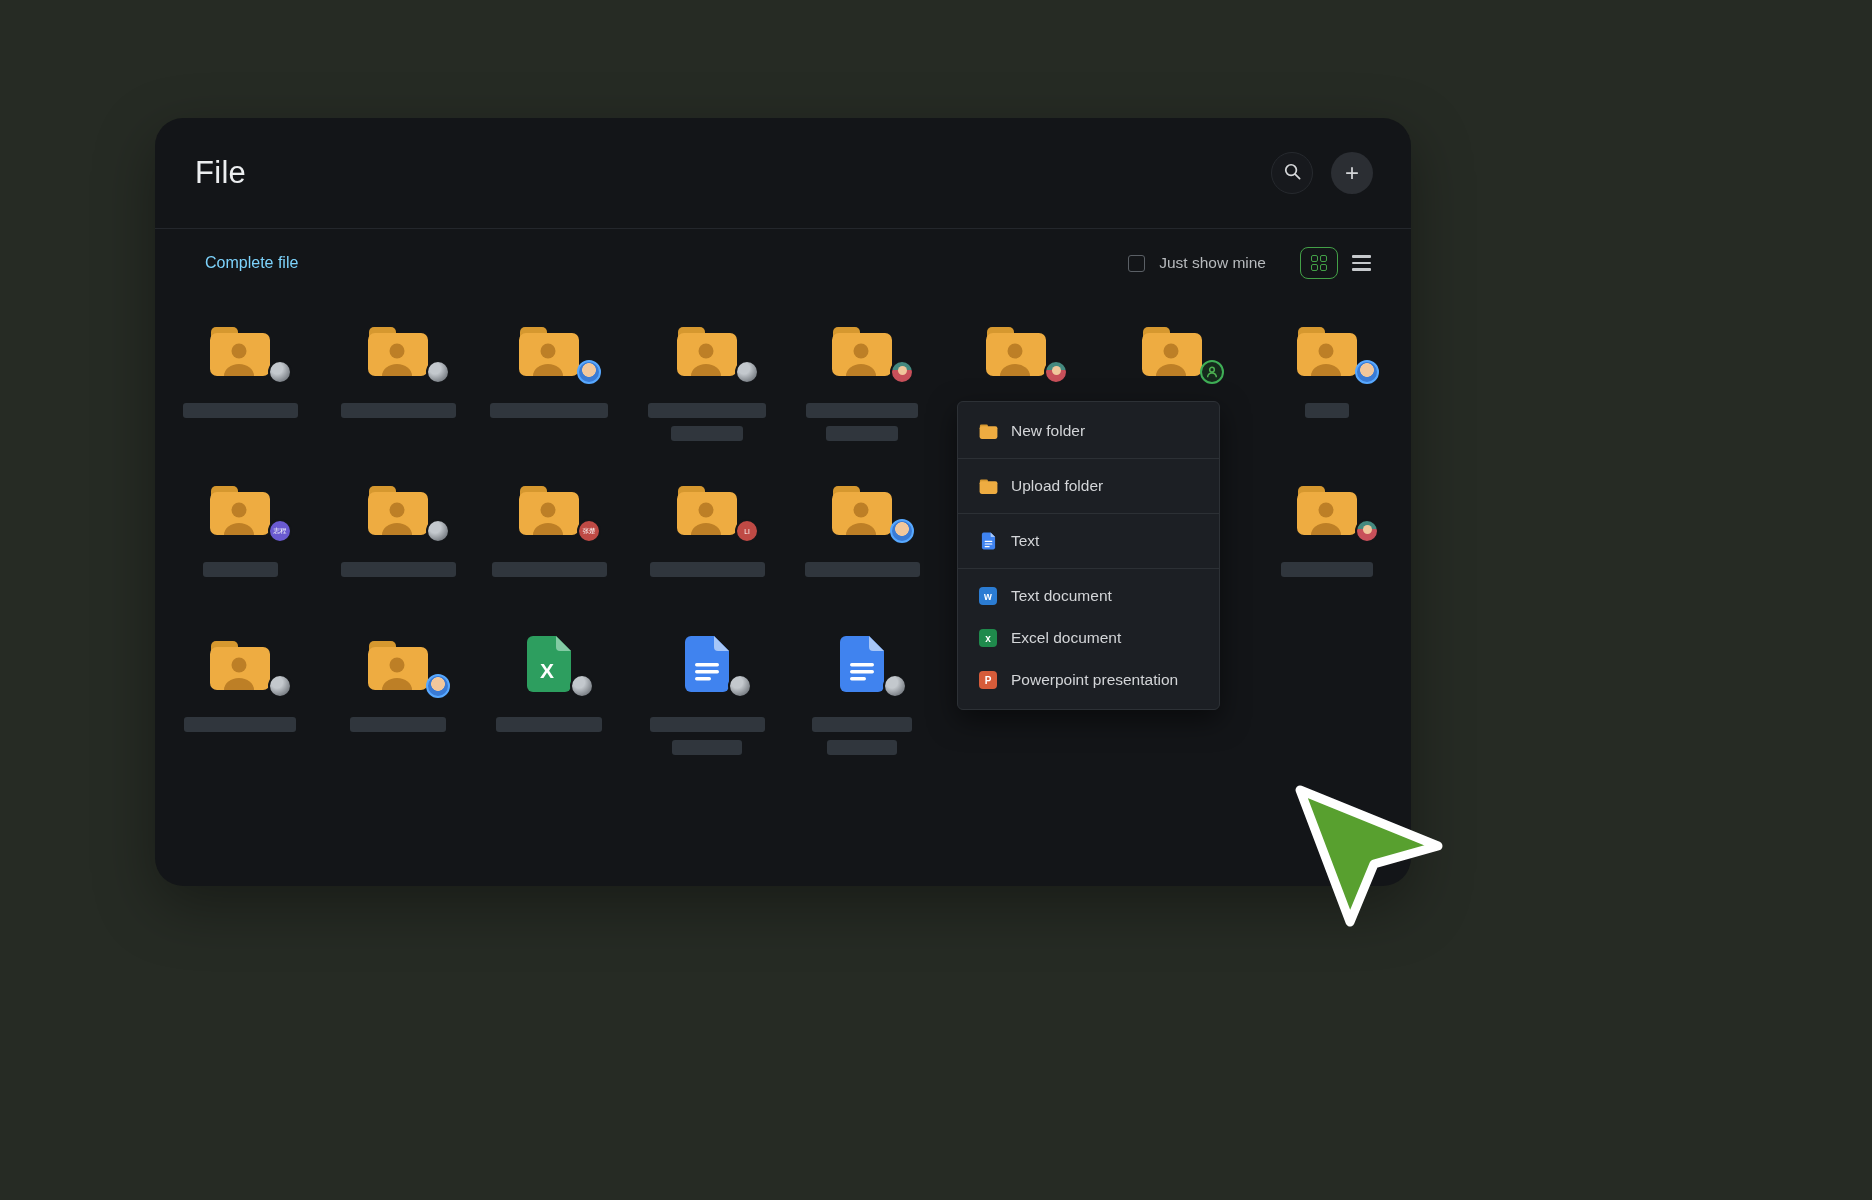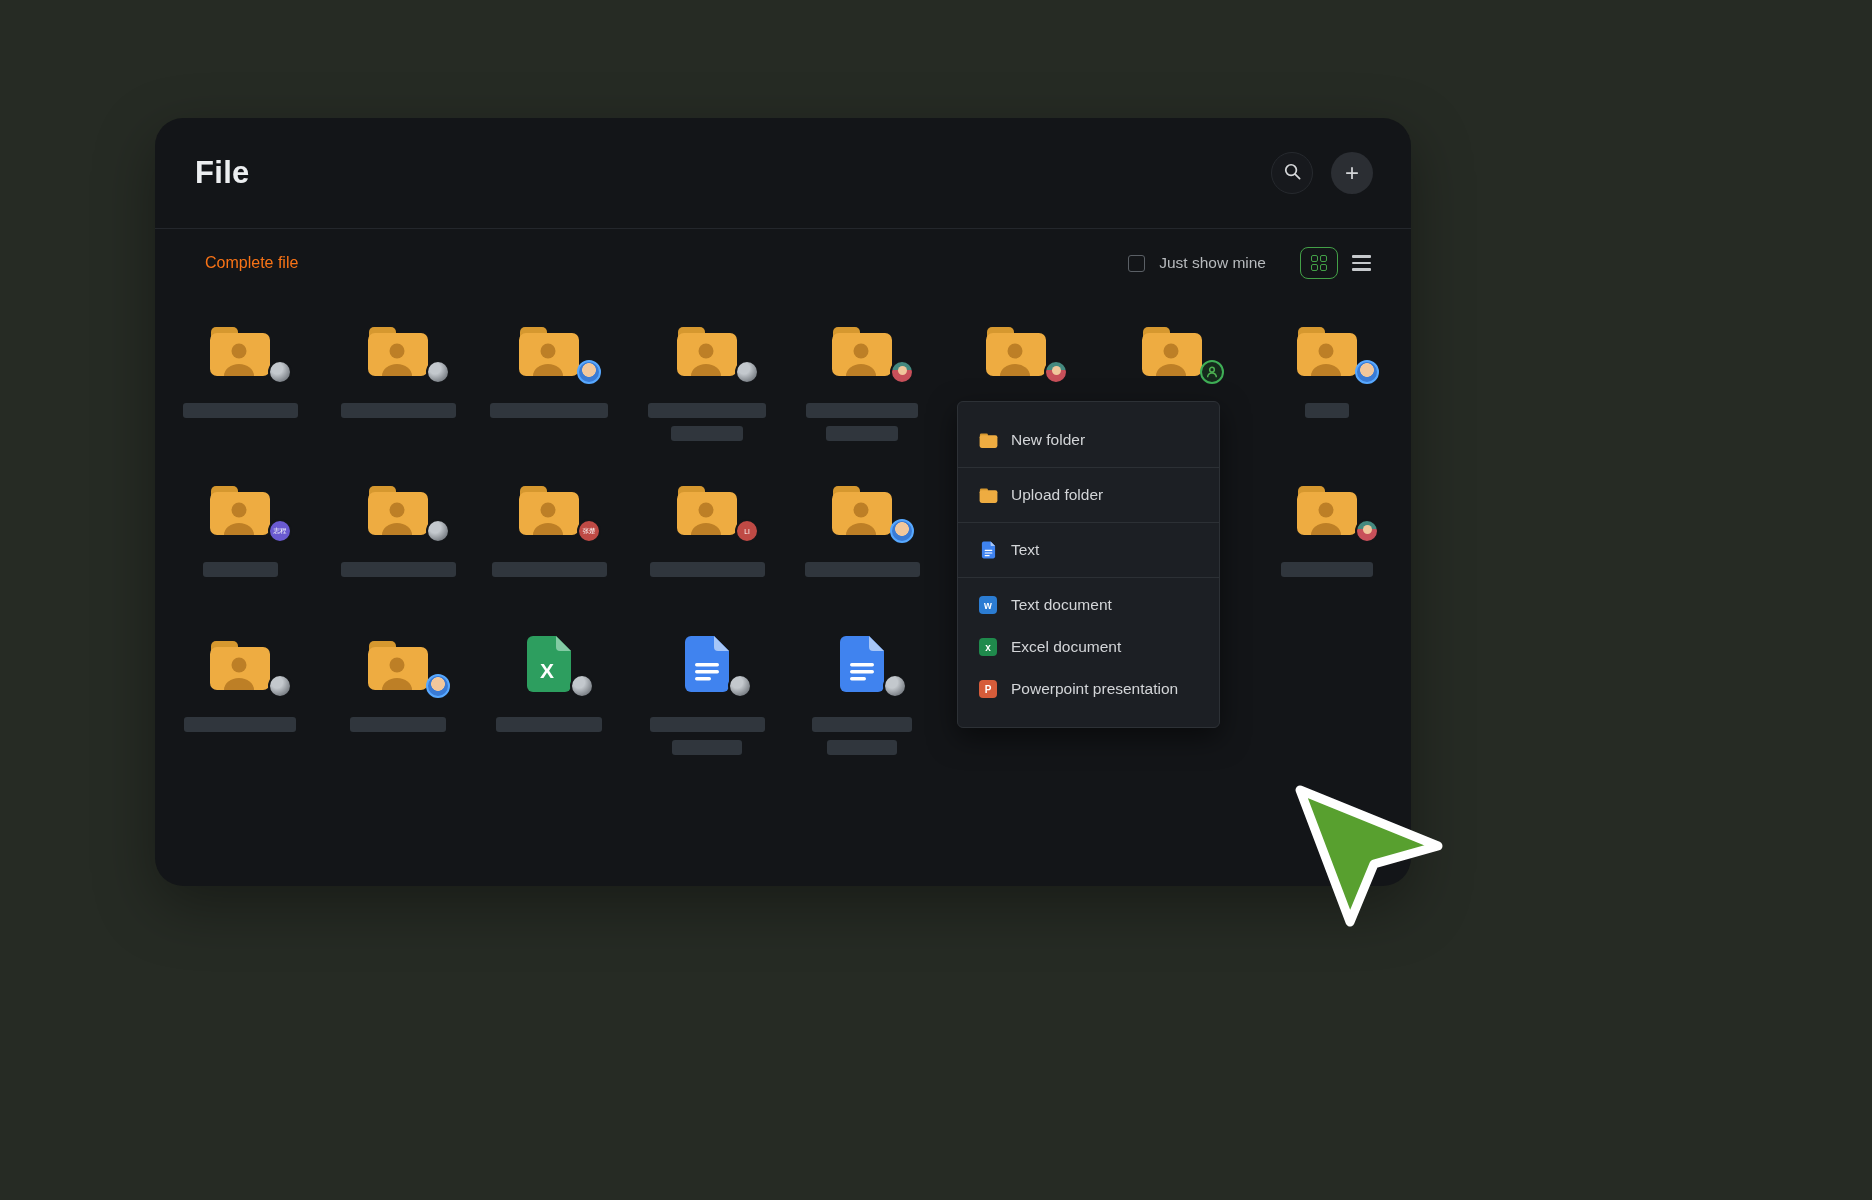--- a/index.html
+++ b/index.html
@@ -6,32 +6,32 @@
   html,body { width:1872px; height:1200px; overflow:hidden; }
   body { background:#262b24; font-family:"Liberation Sans", sans-serif; position:relative; }
 
   .window {
     position:absolute; left:155px; top:118px; width:1256px; height:768px;
     background:#131518; border-radius:28px; box-shadow:0 20px 60px rgba(0,0,0,.35);
   }
 
   
   .win-header { position:absolute; left:40px; right:38px; top:0; height:110px; display:flex; align-items:center; justify-content:space-between; }
-  .win-title { font-size:31px; font-weight:700; color:#eceef0; letter-spacing:.3px; }
+  .win-title { font-size:31px; font-weight:400; color:#eceef0; letter-spacing:.3px; }
   .header-actions { display:flex; gap:18px; align-items:center; }
   .hbtn { width:42px; height:42px; border-radius:50%; display:flex; align-items:center; justify-content:center; cursor:pointer; }
   .hbtn.search { background:#17191d; border:1px solid #26292e; }
   .hbtn.add { background:#2b2e33; }
   .plus-glyph { color:#d3d5d8; font-size:24px; font-weight:400; line-height:1; }
 
   .divider { position:absolute; left:0; right:0; top:110px; height:1px; background:#24272c; }
 
   
   .toolbar { position:absolute; left:50px; right:40px; top:126px; height:38px; display:flex; align-items:center; justify-content:space-between; }
-  .section-label { color:#f97316; font-size:16px; }
+  .section-label { color:#7dd3fc; font-size:16px; }
   .toolbar-right { display:flex; align-items:center; gap:14px; }
   .checkbox { width:17px; height:17px; border:1.5px solid #5a5f65; border-radius:3px; background:transparent; display:inline-block; }
   .filter-label { color:#b7babd; font-size:15.5px; margin-right:20px; }
   .view-btn { display:flex; align-items:center; justify-content:center; cursor:pointer; }
   .grid-btn { width:38px; height:32px; border:1.5px solid #43a047; border-radius:8px; }
   .grid-glyph { display:grid; grid-template-columns:7px 7px; grid-template-rows:7px 7px; gap:2.5px; }
   .grid-glyph span { border:1.6px solid #43a047; border-radius:2px; }
   .list-glyph { display:flex; flex-direction:column; gap:4px; }
   .list-glyph span { width:19px; height:2.4px; background:#c6c9cc; border-radius:1px; }
 
@@ -51,21 +51,21 @@
   .av-purple{ background:#6a5ad1; }
   .av-red   { background:#bf4a45; }
   .av-share { background:#152a1c; border-color:#3fae56; }
   .name-bar { height:15px; border-radius:3px; background:#30363d; margin-top:8px; }
   .name-bar.first { margin-top:24px; }
 
   
   .menu {
     position:absolute; left:802px; top:283px; width:263px;
     background:#1c1f24; border:1px solid #2d3136; border-radius:6px;
-    box-shadow:0 10px 28px rgba(0,0,0,.5); padding:17px 0; z-index:5;
+    box-shadow:0 10px 28px rgba(0,0,0,.5); padding:8px 0; z-index:5;
   }
   .menu-item { display:flex; align-items:center; height:42px; padding:0 20px; gap:13px; color:#d3d5d8; font-size:15.5px; cursor:pointer; }
   .menu-icon { width:20px; display:flex; align-items:center; justify-content:center; }
   .menu-divider { height:1px; background:#2c3035; margin:6px 0; }
 
   
   .cursor-arrow { position:absolute; left:1288px; top:780px; z-index:10; }
 </style>
 </head>
 <body>

